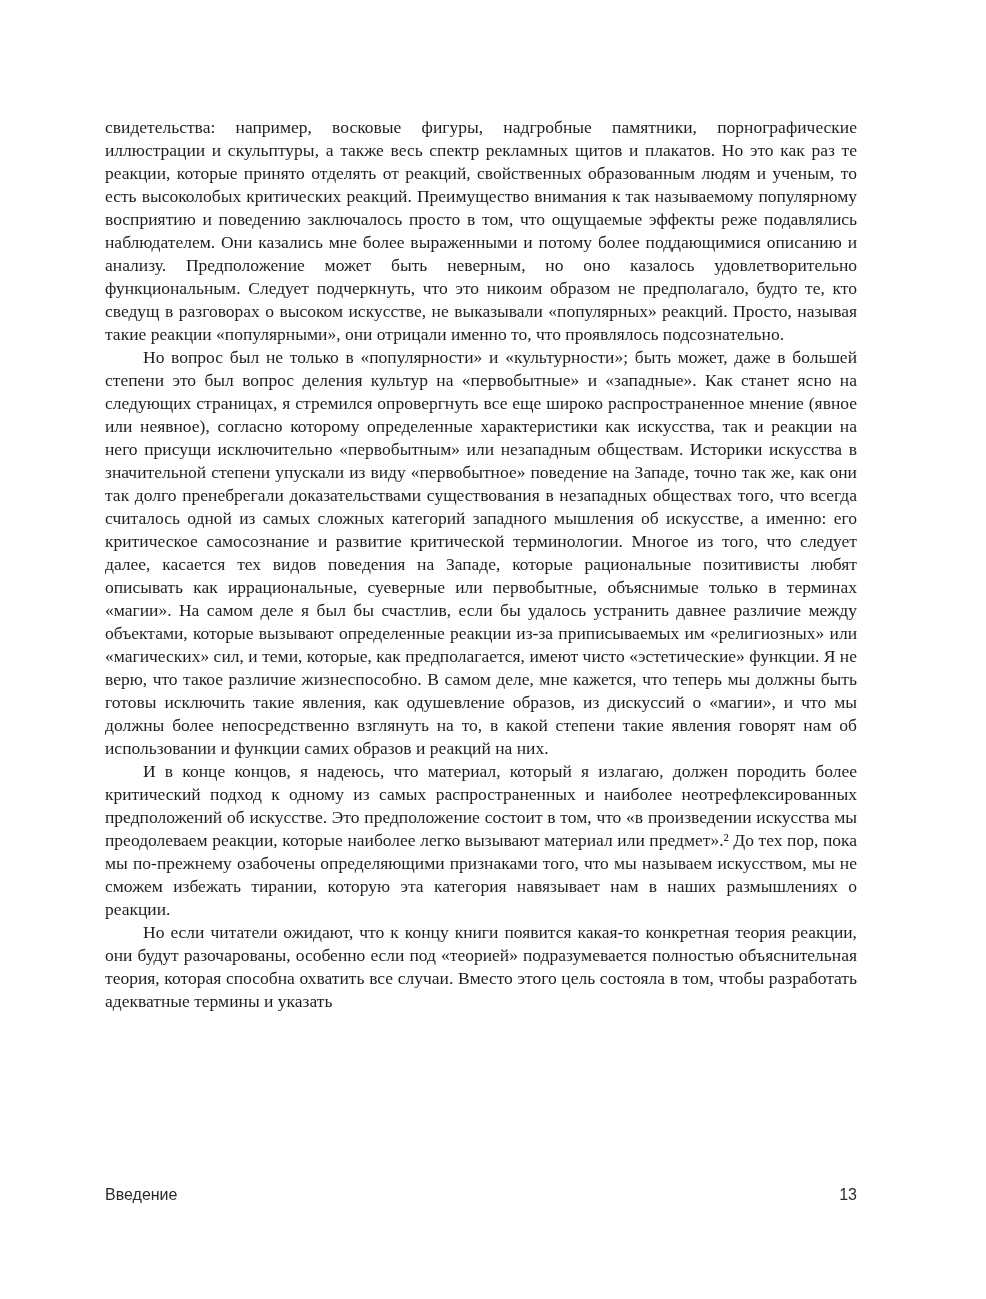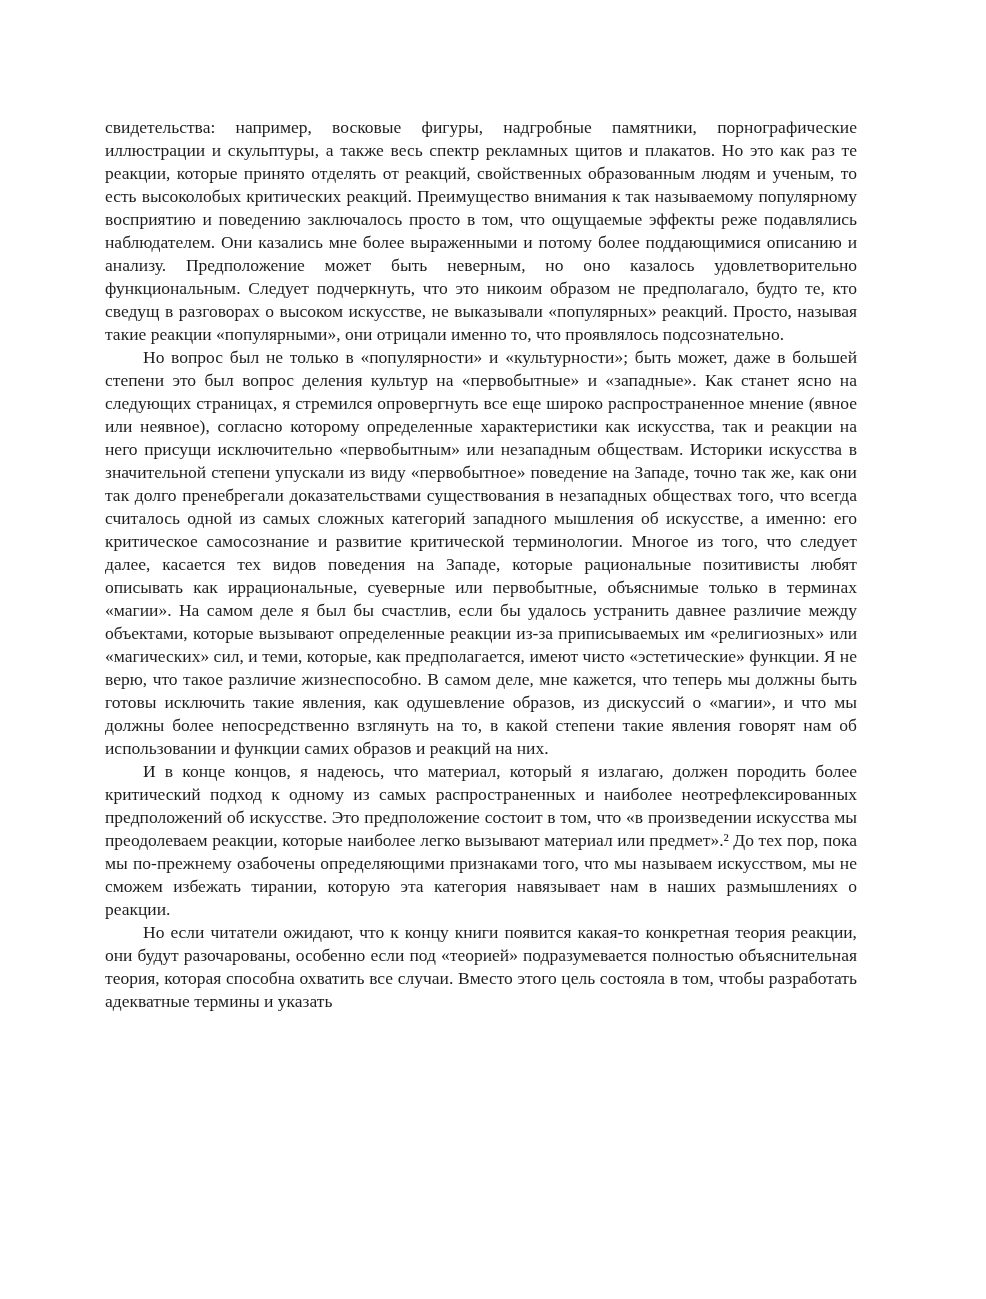--- a/index.html
+++ b/index.html
@@ -59,14 +59,18 @@
 
 <div class="page">
 
   <div class="text-block">
     <p>свидетельства: например, восковые фигуры, надгробные памятники, порнографические иллюстрации и скульптуры, а также весь спектр рекламных щитов и плакатов. Но это как раз те реакции, которые принято отделять от реакций, свойственных образованным людям и ученым, то есть высоколобых критических реакций. Преимущество внимания к так называемому популярному восприятию и поведению заключалось просто в том, что ощущаемые эффекты реже подавлялись наблюдателем. Они казались мне более выраженными и потому более поддающимися описанию и анализу. Предположение может быть неверным, но оно казалось удовлетворительно функциональным. Следует подчеркнуть, что это никоим образом не предполагало, будто те, кто сведущ в разговорах о высоком искусстве, не выказывали «популярных» реакций. Просто, называя такие реакции «популярными», они отрицали именно то, что проявлялось подсознательно.</p>
     <p class="indent">Но вопрос был не только в «популярности» и «культурности»; быть может, даже в большей степени это был вопрос деления культур на «первобытные» и «западные». Как станет ясно на следующих страницах, я стремился опровергнуть все еще широко распространенное мнение (явное или неявное), согласно которому определенные характеристики как искусства, так и реакции на него присущи исключительно «первобытным» или незападным обществам. Историки искусства в значительной степени упускали из виду «первобытное» поведение на Западе, точно так же, как они так долго пренебрегали доказательствами существования в незападных обществах того, что всегда считалось одной из самых сложных категорий западного мышления об искусстве, а именно: его критическое самосознание и развитие критической терминологии. Многое из того, что следует далее, касается тех видов поведения на Западе, которые рациональные позитивисты любят описывать как иррациональные, суеверные или первобытные, объяснимые только в терминах «магии». На самом деле я был бы счастлив, если бы удалось устранить давнее различие между объектами, которые вызывают определенные реакции из-за приписываемых им «религиозных» или «магических» сил, и теми, которые, как предполагается, имеют чисто «эстетические» функции. Я не верю, что такое различие жизнеспособно. В самом деле, мне кажется, что теперь мы должны быть готовы исключить такие явления, как одушевление образов, из дискуссий о «магии», и что мы должны более непосредственно взглянуть на то, в какой степени такие явления говорят нам об использовании и функции самих образов и реакций на них.</p>
     <p class="indent">И в конце концов, я надеюсь, что материал, который я излагаю, должен породить более критический подход к одному из самых распространенных и наиболее неотрефлексированных предположений об искусстве. Это предположение состоит в том, что «в произведении искусства мы преодолеваем реакции, которые наиболее легко вызывают материал или предмет».² До тех пор, пока мы по-прежнему озабочены определяющими признаками того, что мы называем искусством, мы не сможем избежать тирании, которую эта категория навязывает нам в наших размышлениях о реакции.</p>
     <p class="indent">Но если читатели ожидают, что к концу книги появится какая-то конкретная теория реакции, они будут разочарованы, особенно если под «теорией» подразумевается полностью объяснительная теория, которая способна охватить все случаи. Вместо этого цель состояла в том, чтобы разработать адекватные термины и указать</p>
   </div>
 
+  <div class="footer">
+    <span>Введение</span>
+    <span>13</span>
+  </div>
 
 </div>
 
 </body></html>

